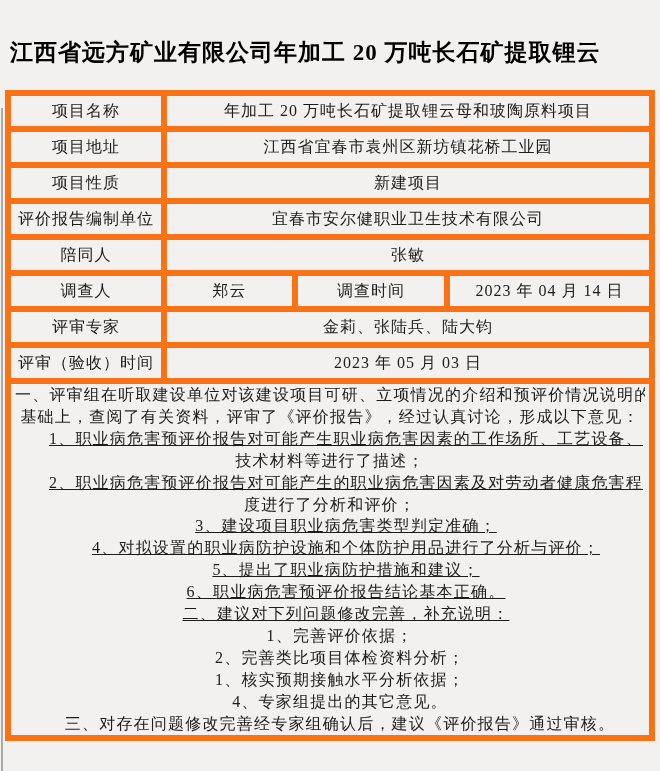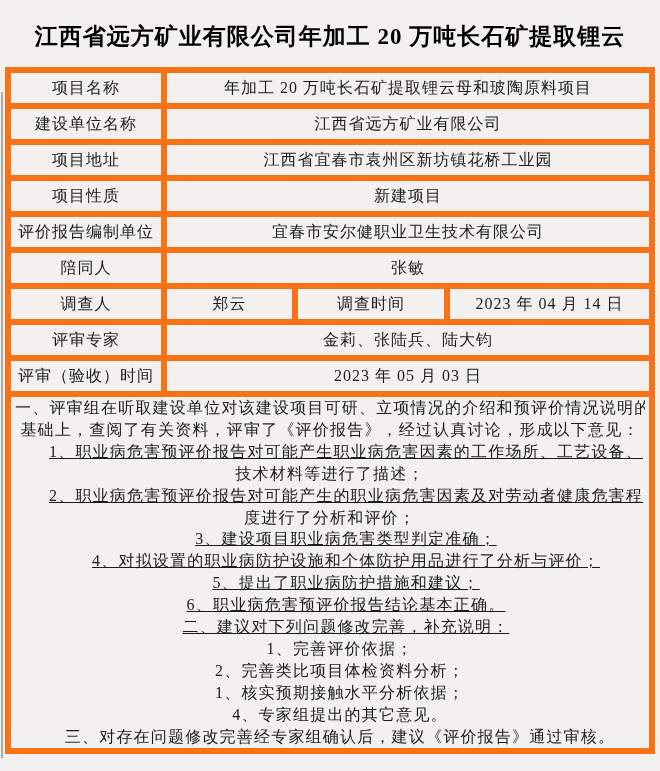--- a/index.html
+++ b/index.html
@@ -21,24 +21,24 @@
   .scan-edge {
     position: absolute;
     left: 1px;
     top: 92px;
     width: 2px;
     height: 666px;
     background: #8f8d8a;
     opacity: 0.7;
   }
   .title {
-    margin: 0 auto;
+    margin: 16px auto;
     padding-top: 16px;
     width: 640px;
-    text-align: center;
+    text-align: left;
     font-size: 23px;
     font-weight: bold;
     line-height: 42px;
     letter-spacing: 1px;
     color: #000;
   }
   table.info {
     border-collapse: collapse;
     table-layout: fixed;
     width: 644px;
@@ -88,24 +88,20 @@
         <col style="width:131px">
         <col style="width:152px">
         <col style="width:205px">
     </colgroup>
     <tbody>
       <tr>
         <td>项目名称</td>
         <td colspan="3">年加工 20 万吨长石矿提取锂云母和玻陶原料项目</td>
       </tr>
       <tr>
-        <td>建设单位名称</td>
-        <td colspan="3">江西省远方矿业有限公司</td>
-      </tr>
-      <tr>
         <td>项目地址</td>
         <td colspan="3">江西省宜春市袁州区新坊镇花桥工业园</td>
       </tr>
       <tr>
         <td>项目性质</td>
         <td colspan="3">新建项目</td>
       </tr>
       <tr>
         <td>评价报告编制单位</td>
         <td colspan="3">宜春市安尔健职业卫生技术有限公司</td>

